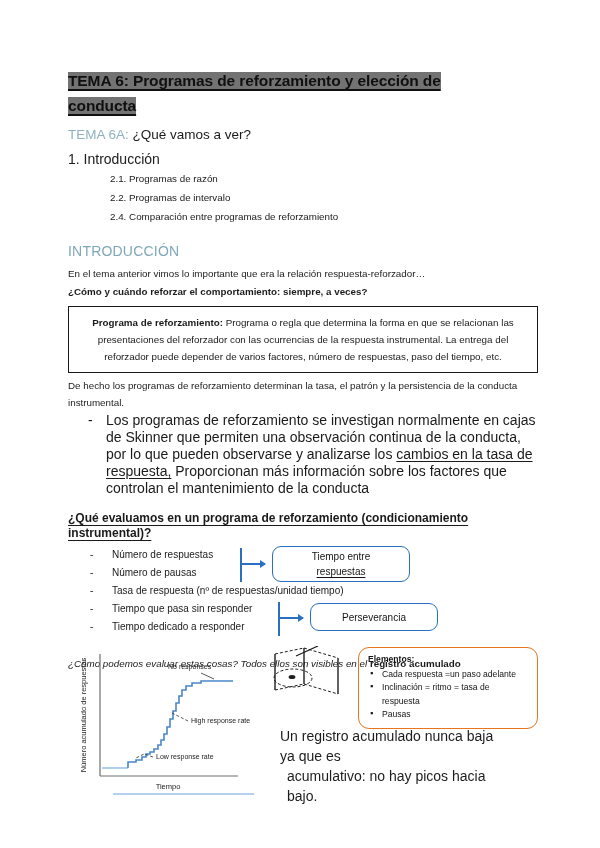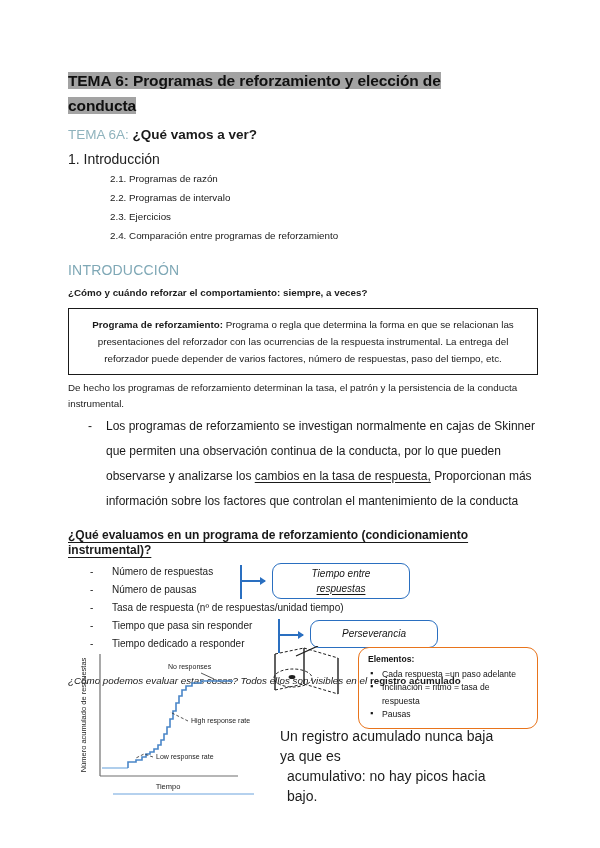--- a/index.html
+++ b/index.html
@@ -32,35 +32,36 @@
   
   .doc-title {
     font-size: 15.5px;
     font-weight: bold;
     line-height: 25px;
     letter-spacing: -0.1px;
     margin: 0 0 4px 0;
     color: #101010;
   }
   .doc-title .hl {
-    background: #a3a3a3;
+    background: #737373;
+    text-decoration: underline;
     text-decoration-thickness: 1.6px;
     text-underline-offset: 2.5px;
     box-decoration-break: clone;
     -webkit-box-decoration-break: clone;
   }
 
   .h2 {
     font-size: 13.5px;
     font-weight: bold;
     margin: 9px 0 7px 0;
     line-height: 16px;
   }
   .h2 .tema { color: #8fb3bd; font-weight: normal; }
-  .h2 .qq { color: #1a1a1a; font-weight: bold; }
+  .h2 .qq { color: #1a1a1a; font-weight: normal; }
 
   .toc-item {
     font-size: 14px;
     line-height: 19px;
     color: #202020;
   }
   .toc-sub {
     font-size: 9.8px;
     line-height: 19px;
     margin-left: 42px;
@@ -94,22 +95,22 @@
     width: 470px;
     text-align: center;
   }
   .defbox b { font-weight: bold; }
 
   
   .dash-list { margin: 1px 0 0 0; padding: 0; list-style: none; }
   .dash-li {
     position: relative;
     padding-left: 38px;
-    font-size: 12px;
-    line-height: 25px;
+    font-size: 14px;
+    line-height: 17px;
     margin-bottom: 8px;
   }
   .dash-li::before {
     content: "-";
     position: absolute;
     left: 20px;
     top: 0;
   }
   .u { text-decoration: underline; text-underline-offset: 2px; }
 
@@ -165,21 +166,20 @@
     border-radius: 9px;
     background: #fff;
     display: flex;
     align-items: center;
     justify-content: center;
     text-align: center;
     font-size: 10px;
     line-height: 15px;
     color: #141414;
     box-sizing: border-box;
-    font-style: italic;
   }
 
   .italic-note {
     font-size: 9.8px;
     line-height: 16px;
     font-style: italic;
     margin-top: 6px;
   }
   .italic-note b { font-style: normal; font-weight: bold; }
 
@@ -243,26 +243,26 @@
 
     <div class="h2">
       <span class="tema">TEMA 6A:</span>
       <span class="qq">¿Qué vamos a ver?</span>
     </div>
 
     <div>
       <div class="toc-item">1. Introducción</div>
       <div class="toc-sub">2.1. Programas de razón</div>
       <div class="toc-sub">2.2. Programas de intervalo</div>
-      <div class="toc-sub">2.3. Ejercicios</div>
       <div class="toc-sub">2.4. Comparación entre programas de reforzamiento</div>
     </div>
 
     <div class="h3">INTRODUCCIÓN</div>
 
+    <p class="para">En el tema anterior vimos lo importante que era la relación respuesta-reforzador…</p>
     <p class="para b">¿Cómo y cuándo reforzar el comportamiento: siempre, a veces?</p>
 
     <div class="defbox">
       <b>Programa de reforzamiento:</b><span> Programa o regla que determina la forma en que se relacionan las presentaciones del reforzador con las ocurrencias de la respuesta instrumental. La entrega del reforzador puede depender de varios factores, número de respuestas, paso del tiempo, etc.</span>
     </div>
 
     <p class="para">De hecho los programas de reforzamiento determinan la tasa, el patrón y la persistencia de la conducta instrumental.</p>
 
     <ul class="dash-list">
       <li class="dash-li"><span>Los programas de reforzamiento se investigan normalmente en cajas de Skinner que permiten una observación continua de la conducta, por lo que pueden observarse y analizarse los </span><span class="u">cambios en la tasa de respuesta,</span><span> Proporcionan más información sobre los factores que controlan el mantenimiento de la conducta</span></li>

